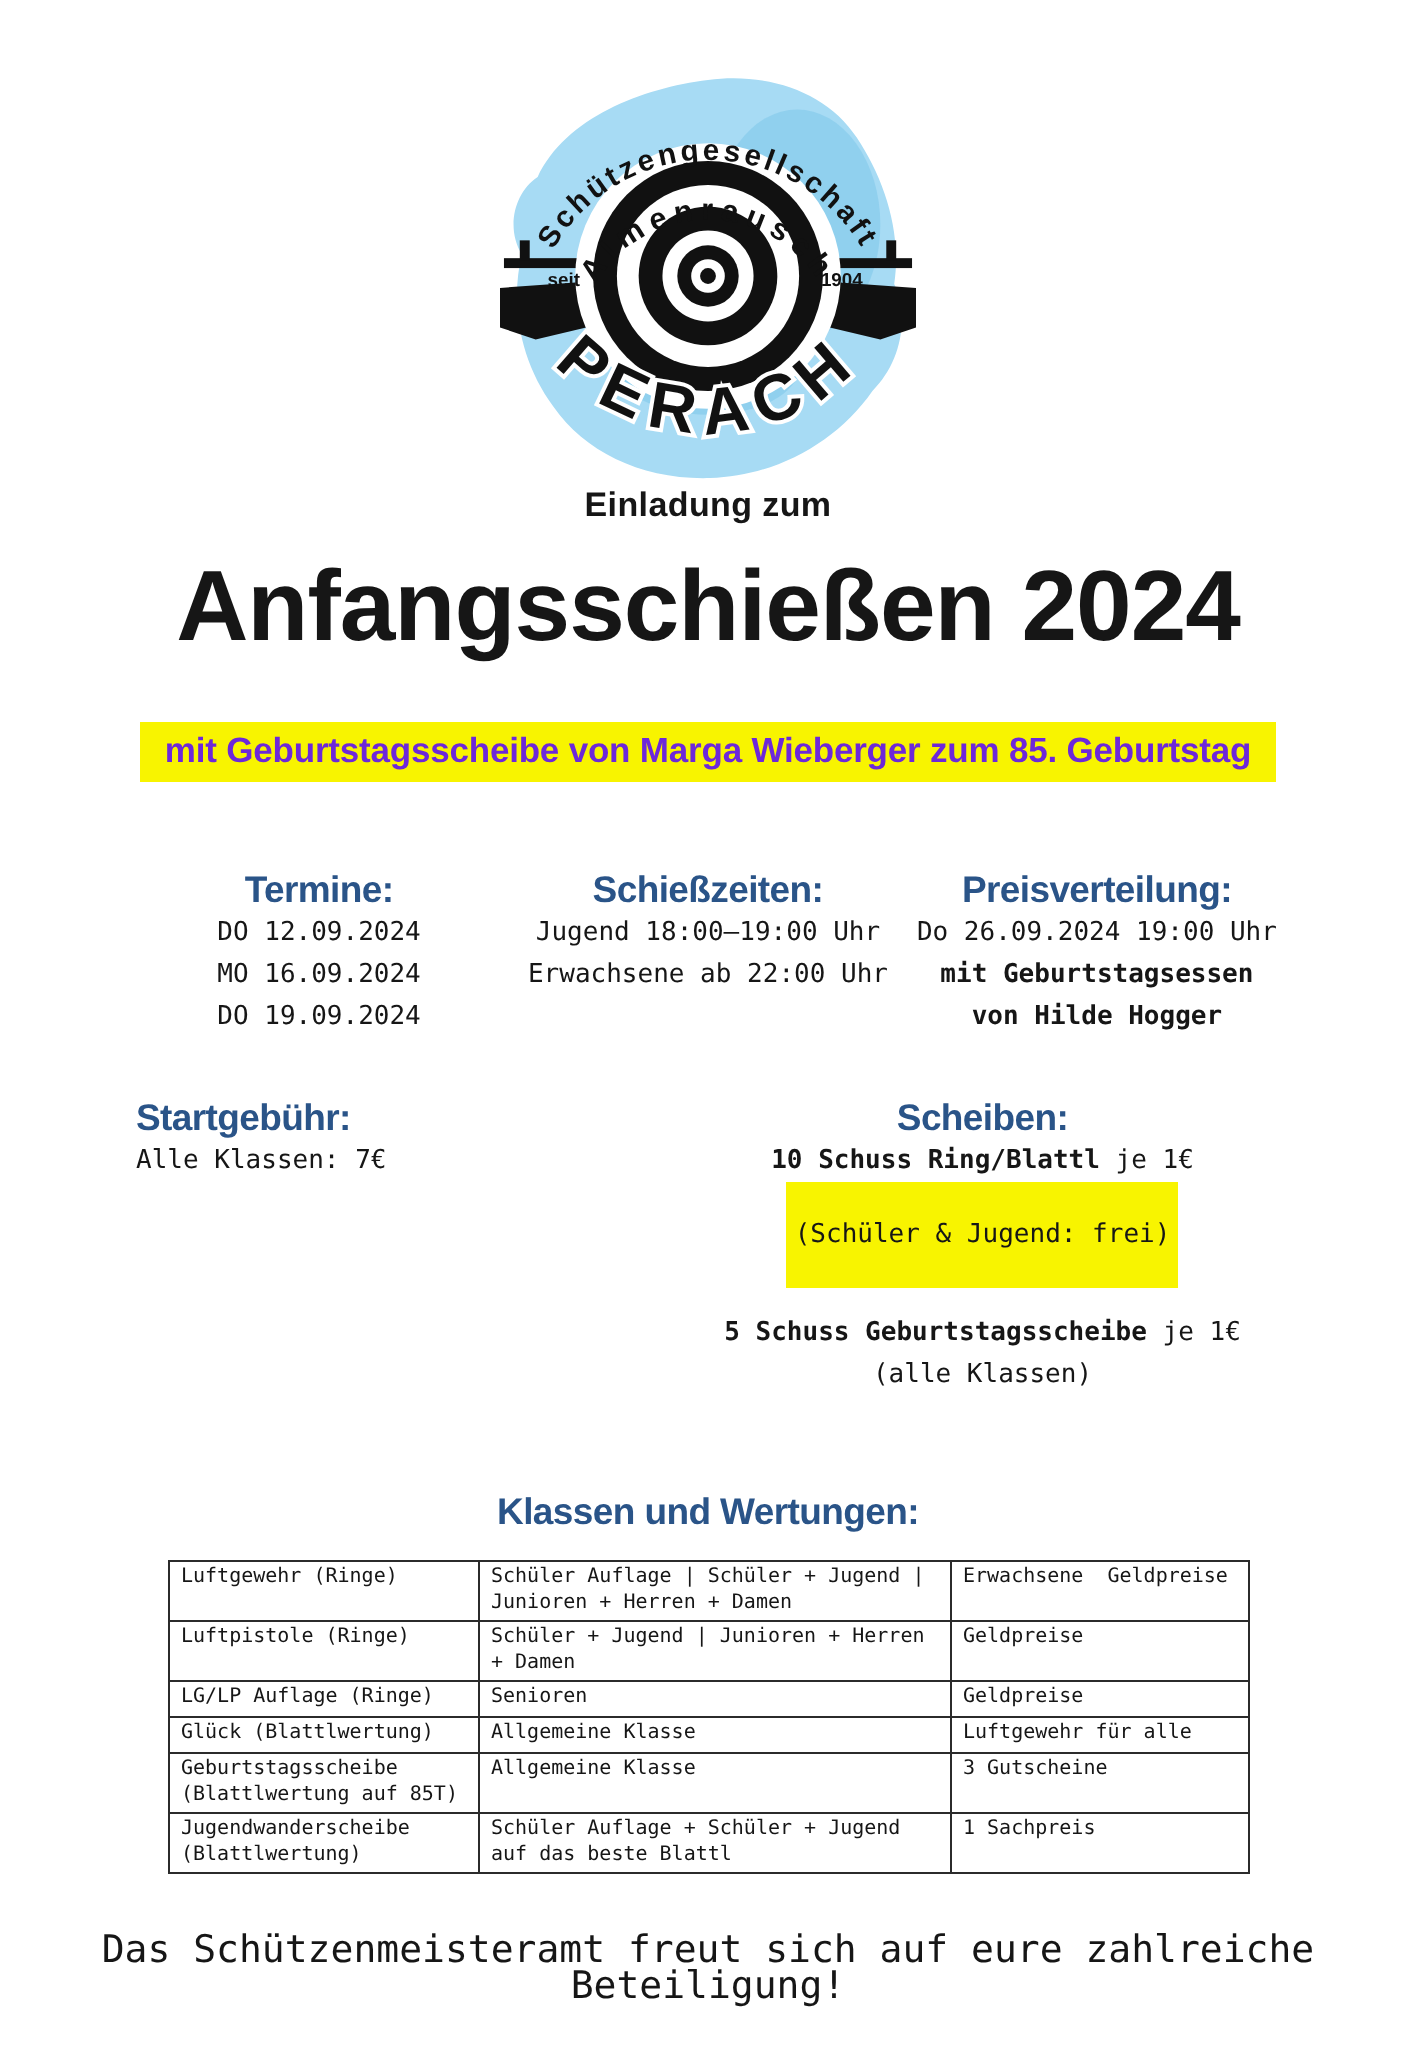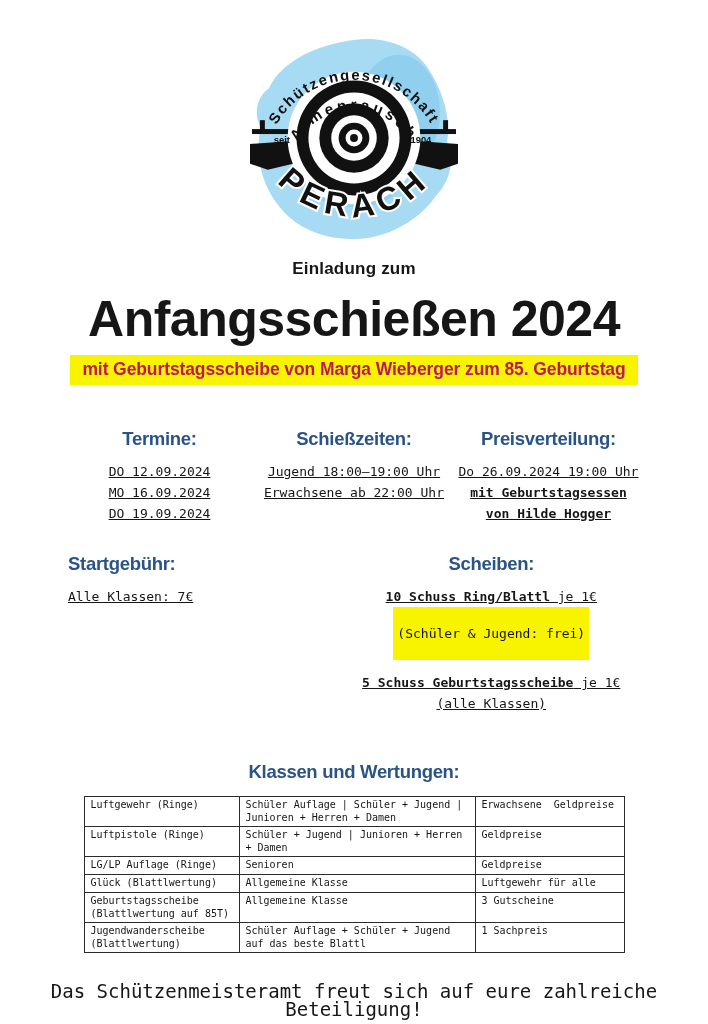--- a/index.html
+++ b/index.html
@@ -10,42 +10,42 @@
     --logo-blue-dark:#8bcdec;
   }
   *{box-sizing:border-box;}
   html,body{margin:0;padding:0;background:#e8e8e8;}
   .page{
     position:relative;width:708px;height:1024px;margin:0 auto;background:#ffffff;
     font-family:"DejaVu Sans Mono",monospace;color:var(--ink);overflow:hidden;
   }
   .logo-wrap{display:flex;justify-content:center;padding-top:33px;}
   .kicker{
-    margin-top:16px;text-align:center;
+    text-align:center;
     font-family:"Liberation Sans",sans-serif;font-weight:bold;font-size:17px;letter-spacing:.2px;
   }
   .title{
     margin:12px 0 0;text-align:center;
     font-family:"Liberation Sans",sans-serif;font-weight:bold;font-size:50px;line-height:56px;letter-spacing:-.5px;
   }
   .highlight-bar{
-    margin:8px 70px 0;padding:4px 0 5px;background:var(--highlight-yellow);
+    margin:30px 70px 0;padding:4px 0 5px;background:var(--highlight-yellow);
     font-family:"Liberation Sans",sans-serif;font-weight:bold;font-size:17.5px;line-height:21px;
-    text-align:center;letter-spacing:-.1px;color:#be185d;
+    text-align:center;letter-spacing:-.1px;color:#6d28d9;
   }
   .blue-h{
     font-family:"Liberation Sans",sans-serif;font-weight:bold;font-size:18.5px;line-height:23px;
     color:var(--heading-blue);letter-spacing:-.3px;
   }
   .info-row{display:flex;margin:42px 68px 0;}
   .info-col{text-align:center;}
   .info-col.c1{width:32%;}
   .info-col.c2{width:36%;}
   .info-col.c3{width:32%;}
-  .body-block{margin-top:11px;text-decoration:underline;}
+  .body-block{}
   .mono-line{font-size:13px;line-height:21px;white-space:pre;}
   .b{font-weight:bold;}
   .fees-row{display:flex;margin:28px 68px 0;}
   .fees-col-left{width:48%;text-align:left;}
   .fees-col-right{width:52%;text-align:center;}
   .note-hl{display:inline-block;background:var(--highlight-yellow);padding:16px 4px;}
   .spacer12{height:12px;}
   .klassen-h{margin-top:46px;text-align:center;}
   table.klassen{
     border-collapse:collapse;table-layout:fixed;width:540px;margin:13px auto 0;

